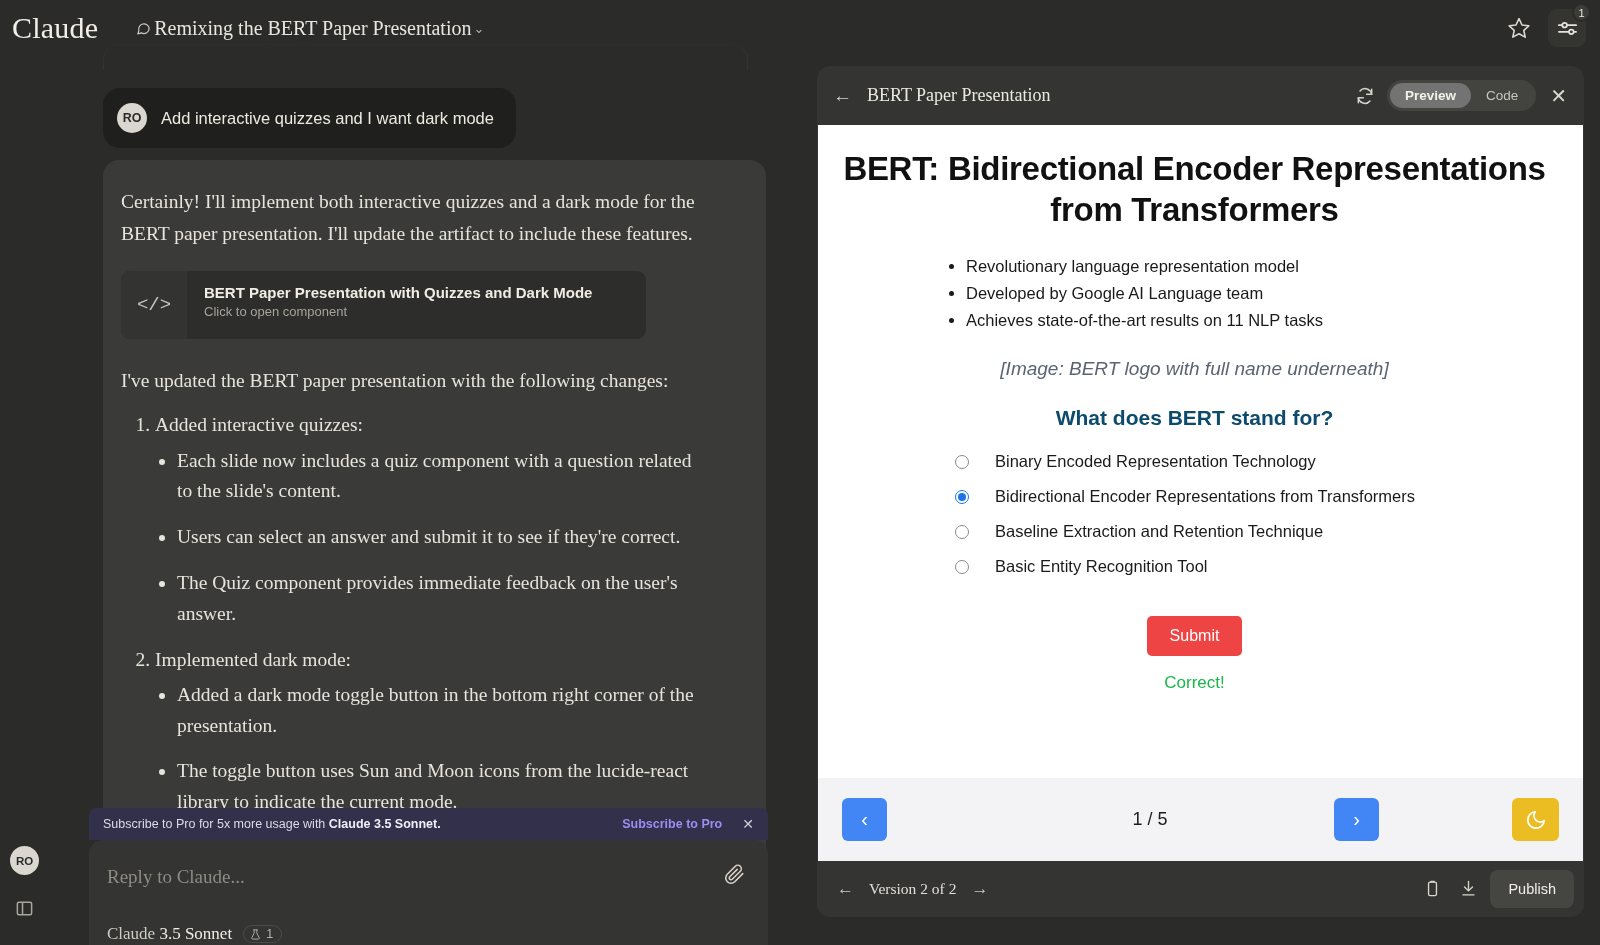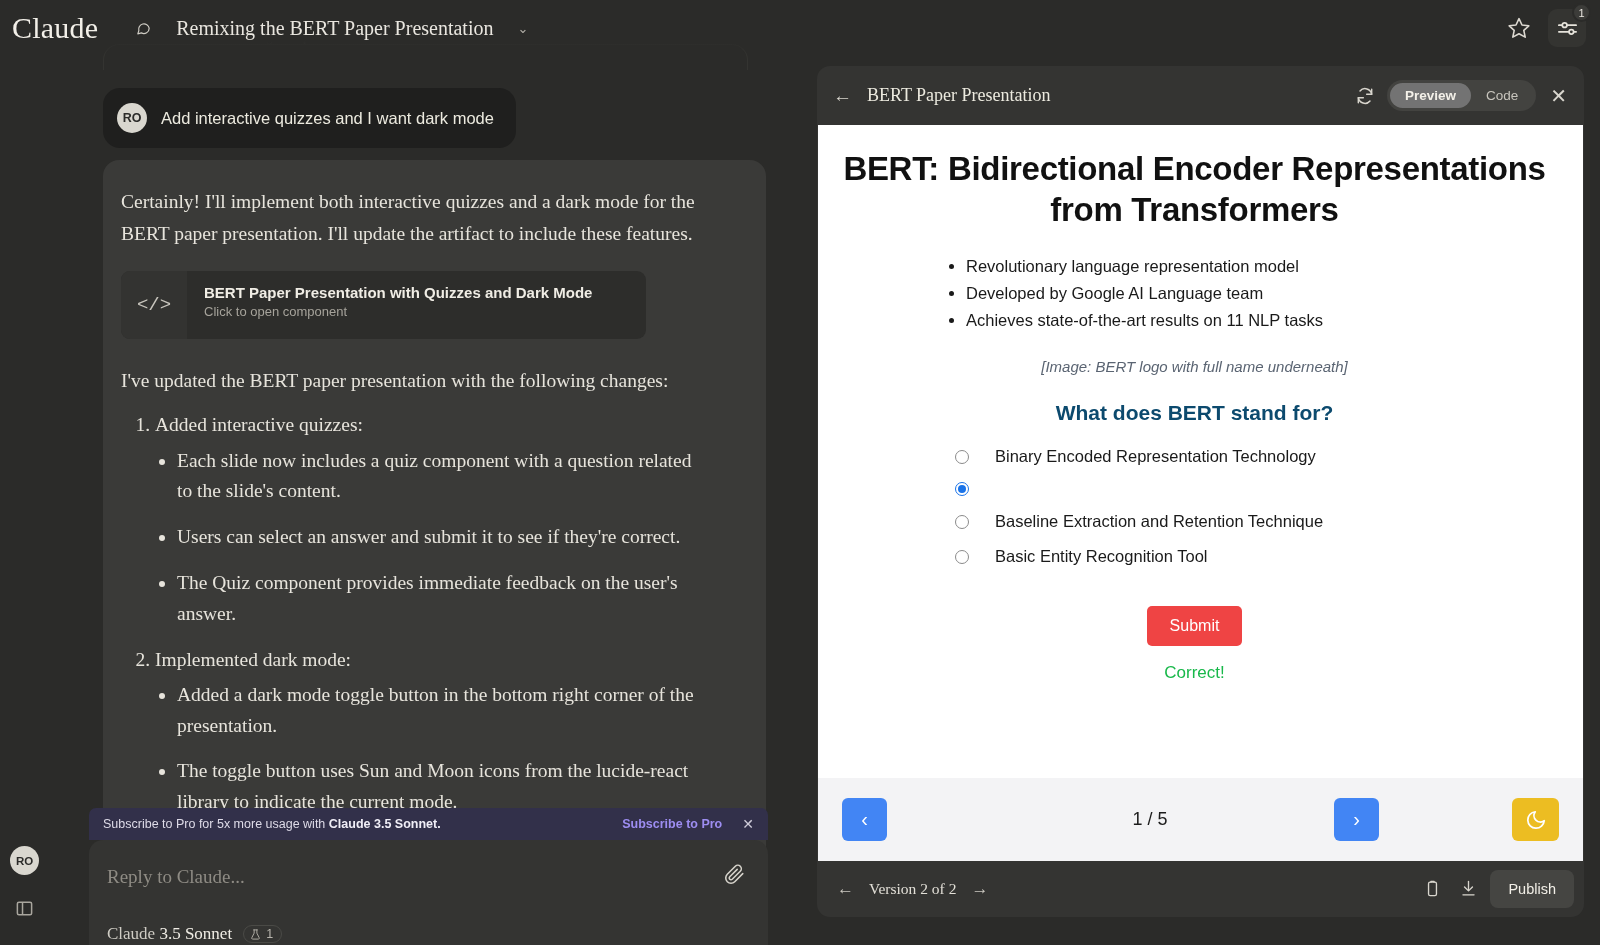--- a/index.html
+++ b/index.html
@@ -15,21 +15,21 @@
   .topbar {
     position: absolute; top: 0; left: 0; width: 1600px; height: 56px;
     display: flex; align-items: center; z-index: 40;
     background: linear-gradient(to bottom, #2b2b29 0%, #2b2b29 72%, rgba(43,43,41,0.0) 100%);
   }
   .brand {
     font-family: "Liberation Serif", serif;
     font-size: 30px; color: #f2efe8; letter-spacing: .2px;
     margin-left: 12px; line-height: 1;
   }
-  .convo { display: flex; align-items: center; gap: 24px; margin-left: 37px; }
+  .convo { display: flex; align-items: center; gap: 2px; margin-left: 37px; }
   .convo-title {
     font-family: "Liberation Serif", serif;
     font-size: 20px; color: #e9e6df;
   }
   .chev { font-size: 13px; color: #b3b0a8; }
   .topbar-right {
     margin-left: auto; display: flex; align-items: center; gap: 10px;
     margin-right: 14px;
   }
   .icon-btn {
@@ -221,21 +221,21 @@
   .slide-title {
     text-align: center; font-size: 33px; font-weight: bold; color: #111;
     line-height: 1.24; letter-spacing: -0.3px;
   }
   .slide-points {
     margin: 22px 0 0 126px; list-style: disc; color: #1a1a1a;
     font-size: 16.5px; line-height: 1.65;
   }
   .slide-imgnote {
     text-align: center; font-style: italic; color: #5a6472;
-    font-size: 15px; margin-top: 24px;
+    font-size: 19px; margin-top: 24px;
   }
   .quiz-q {
     text-align: center; font-size: 21px; font-weight: bold; color: #0c4a6e;
     margin-top: 26px;
   }
   .quiz-options { margin: 22px 0 0 115px; }
   .quiz-opt {
     display: flex; align-items: center; gap: 26px; margin-bottom: 16px;
     cursor: pointer;
   }
@@ -458,20 +458,21 @@
         <div class="slide-imgnote">[Image: BERT logo with full name underneath]</div>
 
         <div class="quiz-q">What does BERT stand for?</div>
         <div class="quiz-options">
           <label class="quiz-opt">
             <span class="radio"></span>
             <span class="quiz-opt-label">Binary Encoded Representation Technology</span>
           </label>
           <label class="quiz-opt">
             <span class="radio checked"></span>
+            <span class="quiz-opt-label">Bidirectional Encoder Representations from Transformers</span>
           </label>
           <label class="quiz-opt">
             <span class="radio"></span>
             <span class="quiz-opt-label">Baseline Extraction and Retention Technique</span>
           </label>
           <label class="quiz-opt">
             <span class="radio"></span>
             <span class="quiz-opt-label">Basic Entity Recognition Tool</span>
           </label>
         </div>

